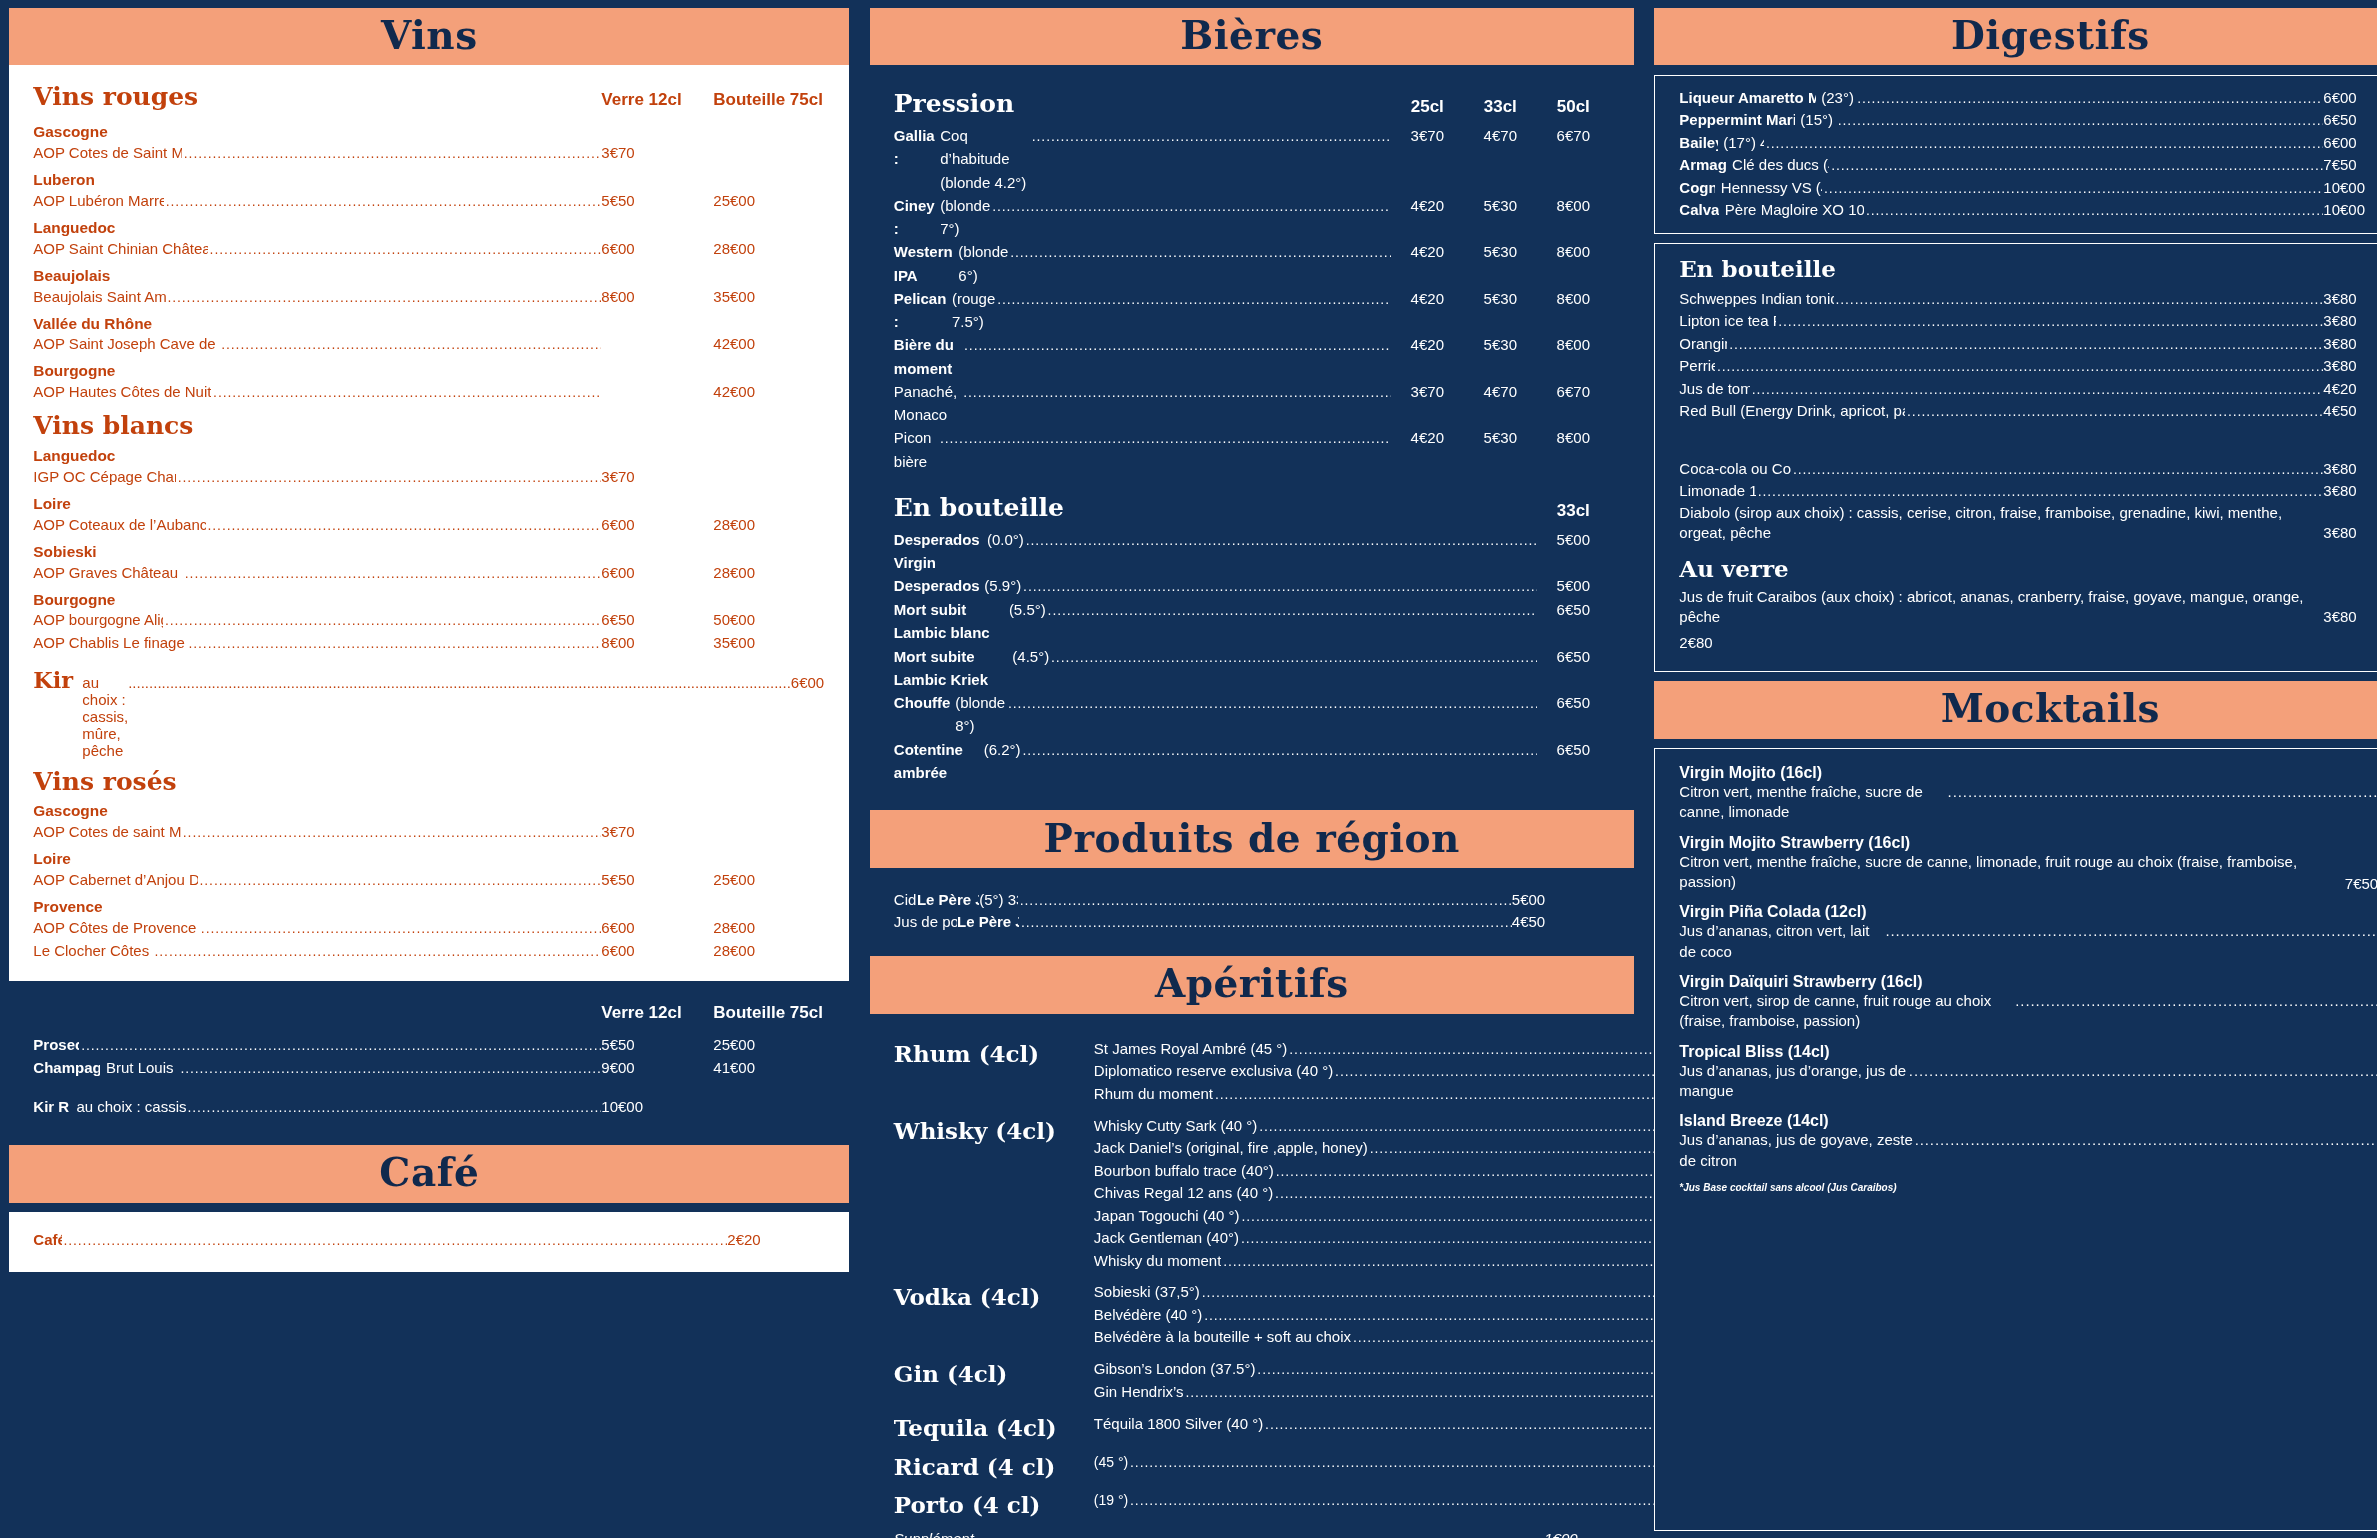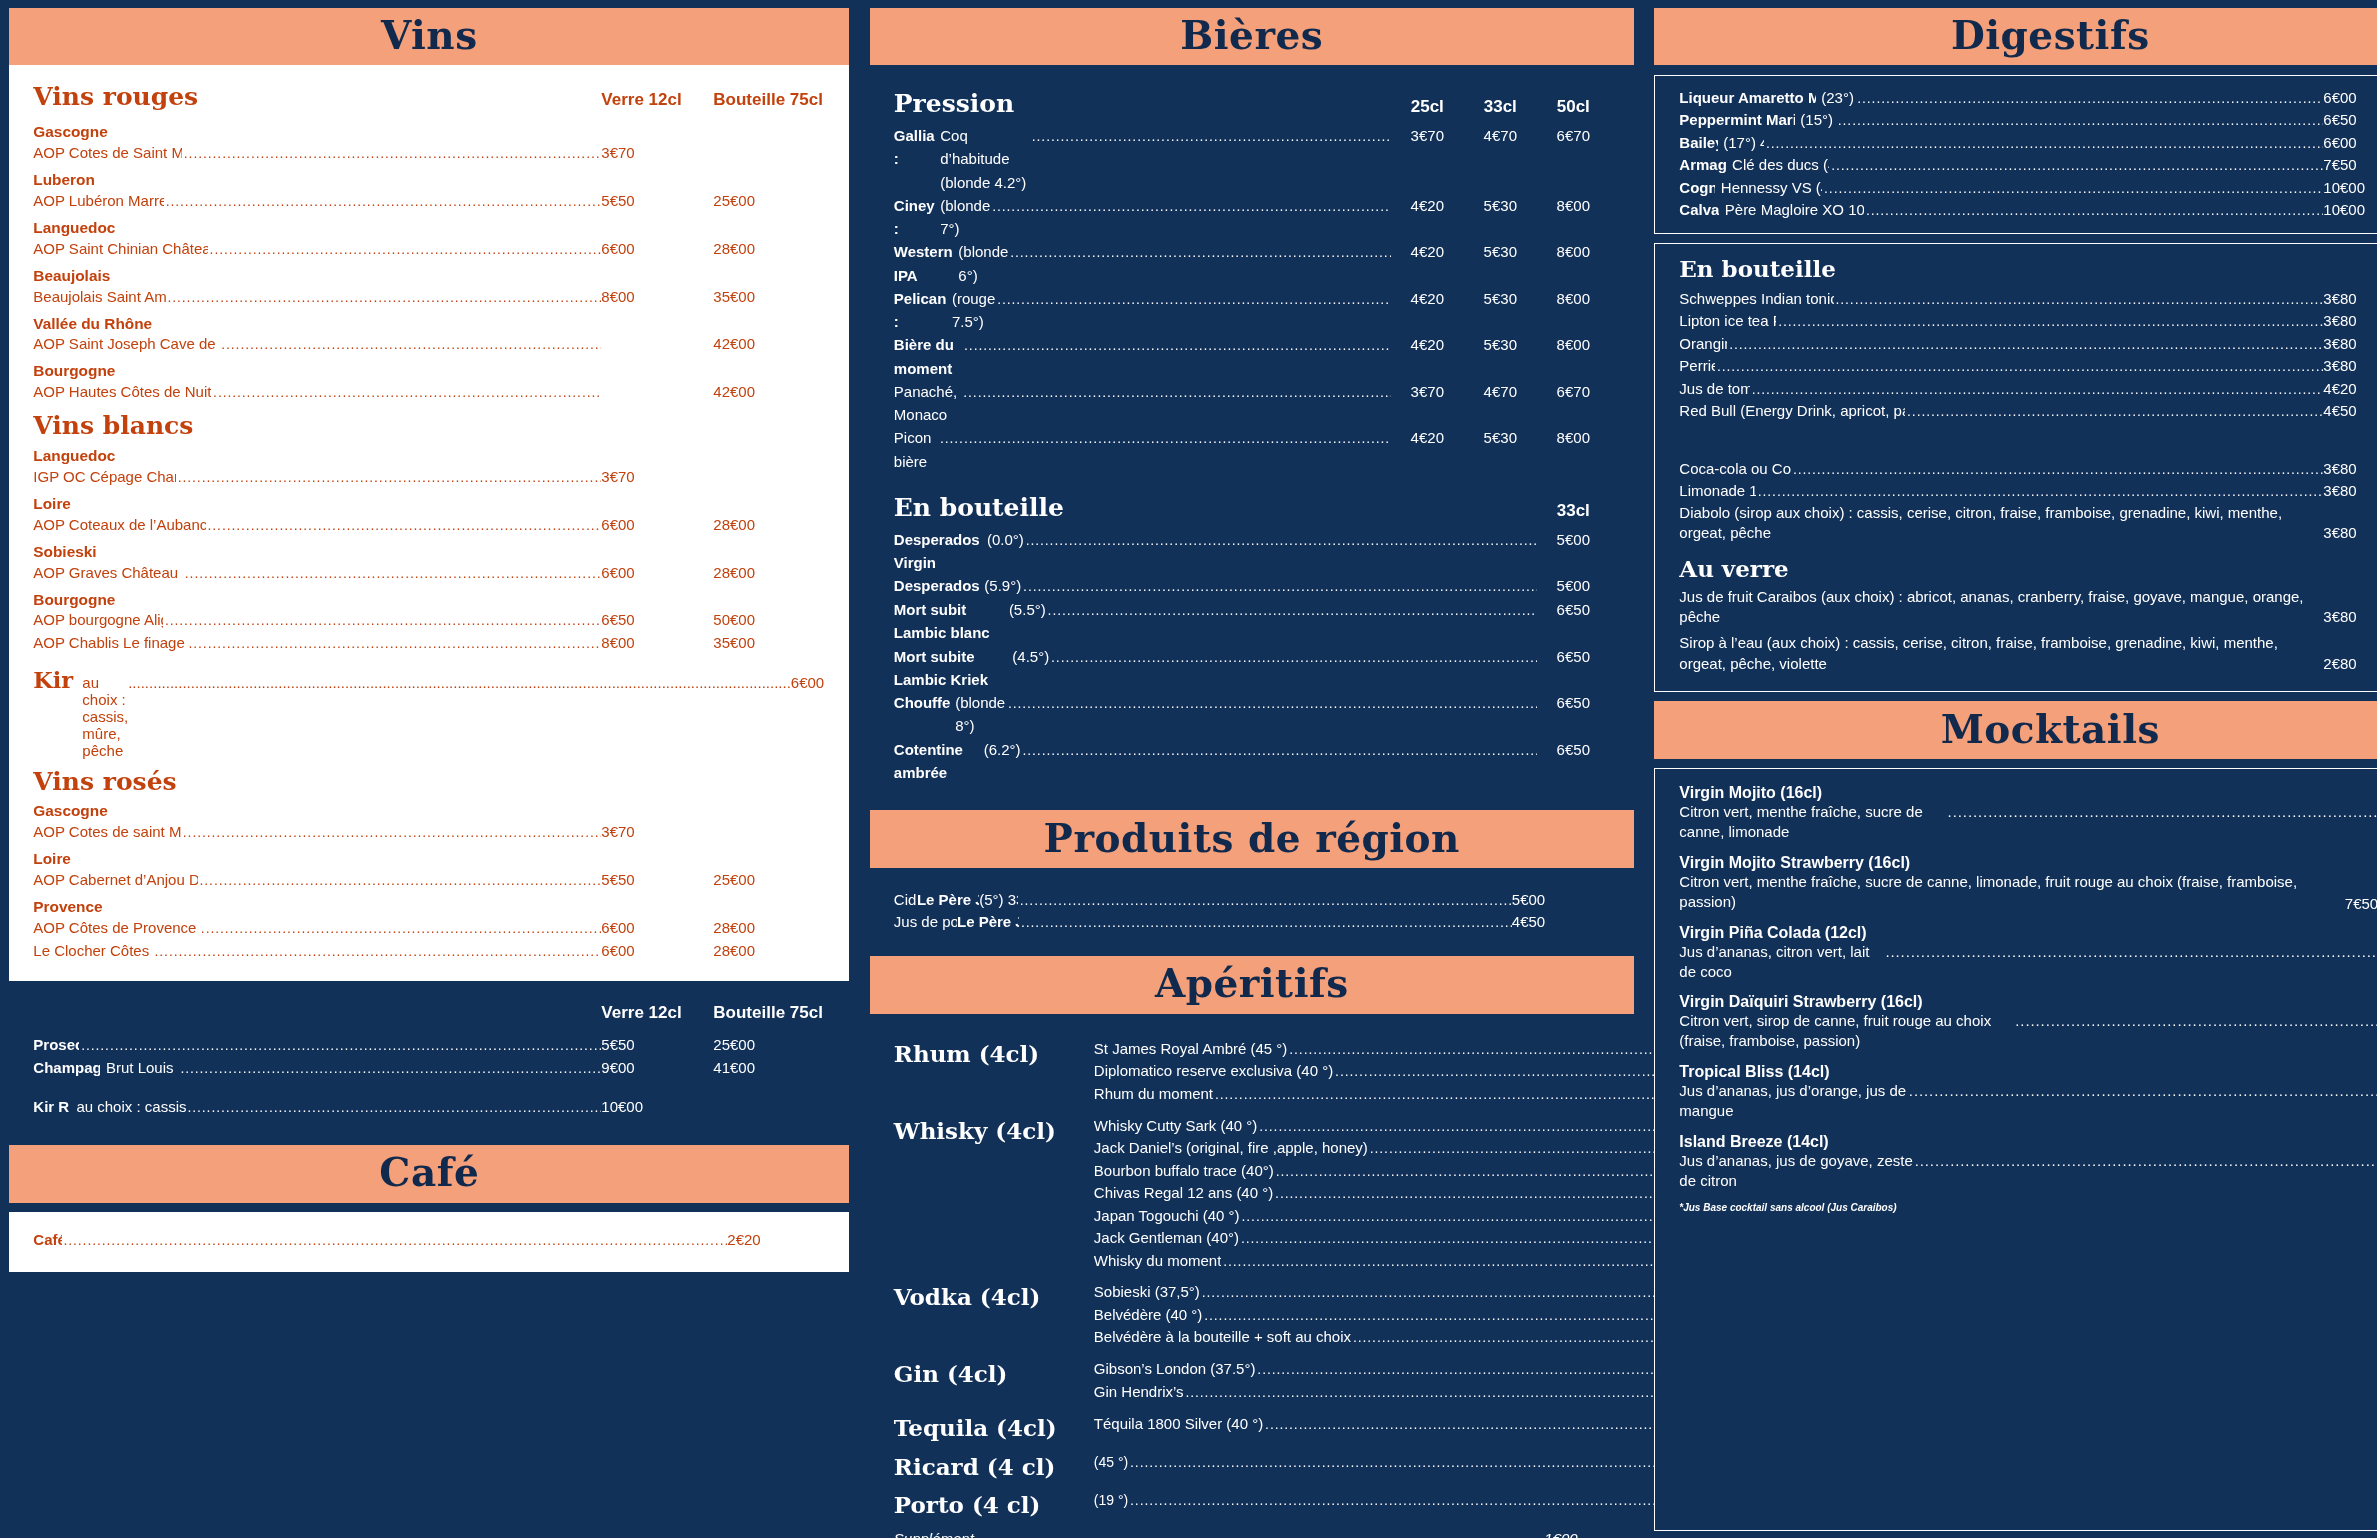--- a/index.html
+++ b/index.html
@@ -712,21 +712,20 @@
         <span class="p w3" style="flex:0 0 98px;">3€80</span>
       </div>
 
       <h3 class="sect" style="font-size:23px;margin-top:11.2px;">Au verre</h3>
 
       <div style="display:flex;align-items:flex-end;font-size:15px;line-height:1.35;margin-bottom:5.6px;">
         <span style="flex:1 1 auto;">Jus de fruit Caraibos (aux choix) : abricot, ananas, cranberry, fraise, goyave, mangue, orange, pêche</span>
         <span class="p w3" style="flex:0 0 98px;">3€80</span>
       </div>
       <div style="display:flex;align-items:flex-end;font-size:15px;line-height:1.35;">
-        <span style="flex:1 1 auto;">Sirop à l’eau (aux choix) : cassis, cerise, citron, fraise, framboise, grenadine, kiwi, menthe, orgeat, pêche, violette</span>
         <span class="p w3" style="flex:0 0 98px;">2€80</span>
       </div>
     </div>
 
     <div class="band">Mocktails</div>
 
     <div class="panel-navy-boxed" style="padding-top:15px;flex:1 1 auto;">
       <div class="mock-item">
         <div class="mock-text">
           <div class="mock-title">Virgin Mojito (16cl)</div>

